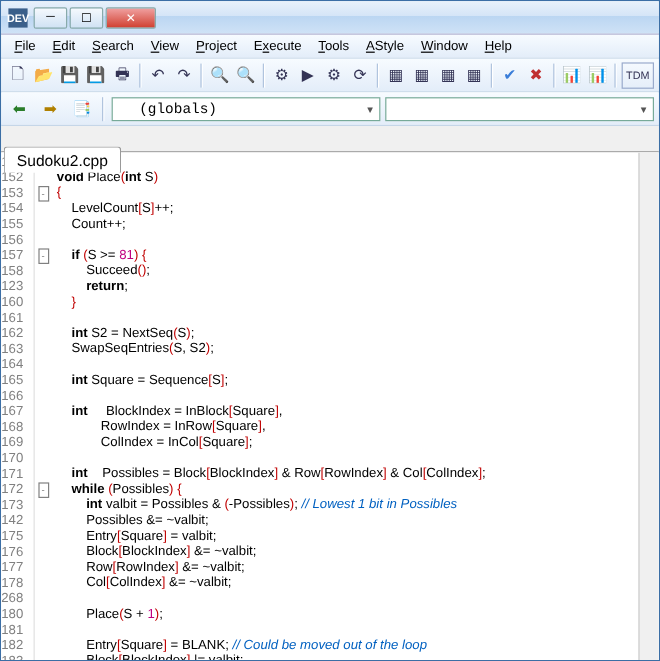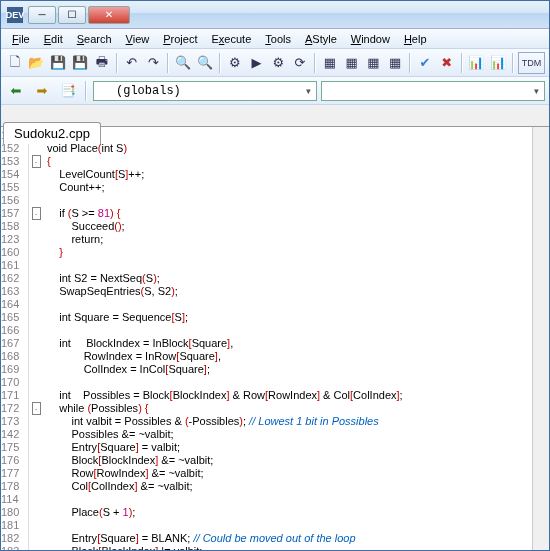--- a/index.html
+++ b/index.html
@@ -21,21 +21,21 @@
 .combo{height:20px;background:#fff;border:1px solid #7a9;padding:2px 20px 2px 22px;font-family:"Courier New",monospace;font-size:12px;position:relative;flex:1;max-width:260px}
 .combo::after{content:"▾";position:absolute;right:4px;top:2px;color:#555}
 .tabbar{height:22px;background:#f0f0f0;border-bottom:1px solid #999;display:flex;align-items:flex-end;padding-left:2px}
 .tab{padding:3px 10px;background:#fff;border:1px solid #999;border-bottom:none;border-radius:3px 3px 0 0;font-size:13px;position:relative;top:18px}
 .editor{flex:1;display:flex;overflow:hidden;background:#fff}
 .gutter{width:28px;background:#fff;text-align:left;padding:2px 7px 2px 0;color:#808080;font-family:"Courier New",monospace;font-size:12px;line-height:13px;border-right:1px solid #ddd;user-select:none}
 .foldcol{width:14px;background:#fff;font-family:"Courier New",monospace;font-size:9px;line-height:13px;padding-top:2px;text-align:center;color:#808080}
 .foldcol div{height:13px;display:flex;align-items:center;justify-content:center}
 .foldbox{width:9px;height:9px;border:1px solid #808080;font-size:8px;line-height:7px;background:#fff}
 .code{flex:1;font-family:"Courier New",monospace;font-size:12px;line-height:13px;padding:2px 0 2px 4px;white-space:pre;overflow:auto}
-.kw{font-weight:normal;color:#000}
+.kw{font-weight:bold;color:#000}
 .num{color:#c00080}
 .str,.br{color:#c00000}
 .cm{color:#0060c0;font-style:italic}
 .scrollbar{width:17px;background:#f0f0f0;border-left:1px solid #ccc}
 .ln{height:13px}
 </style>
 </head>
 <body>
 
 <div class="window">
@@ -129,21 +129,21 @@
         <div class="ln">169</div>
         <div class="ln">170</div>
         <div class="ln">171</div>
         <div class="ln">172</div>
         <div class="ln">173</div>
         <div class="ln">142</div>
         <div class="ln">175</div>
         <div class="ln">176</div>
         <div class="ln">177</div>
         <div class="ln">178</div>
-        <div class="ln">114</div>
+        <div class="ln">268</div>
         <div class="ln">180</div>
         <div class="ln">181</div>
         <div class="ln">182</div>
         <div class="ln">183</div>
       </div>
     <div class="foldcol" id="foldcol">
         <div></div>
         <div></div>
         <div>
           <div class="foldbox">-</div>

